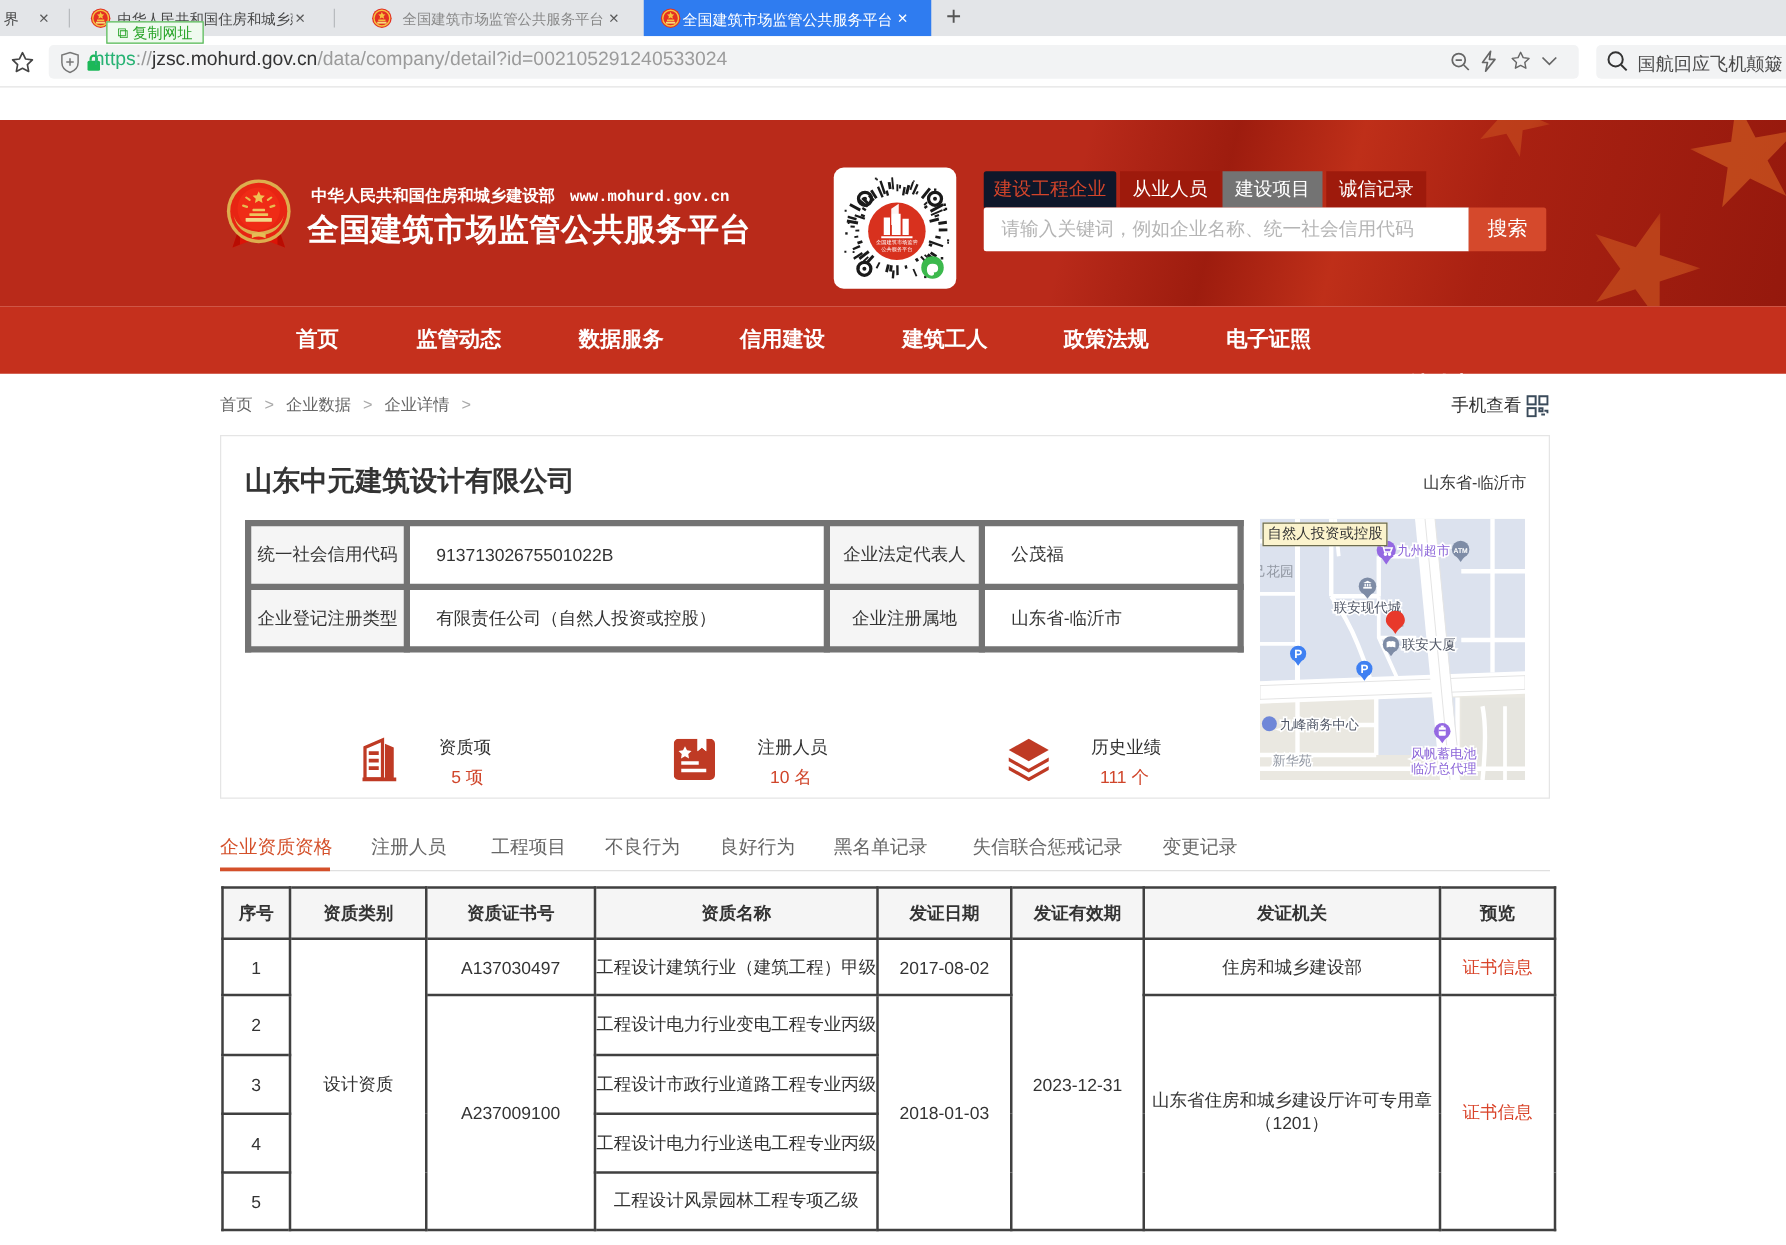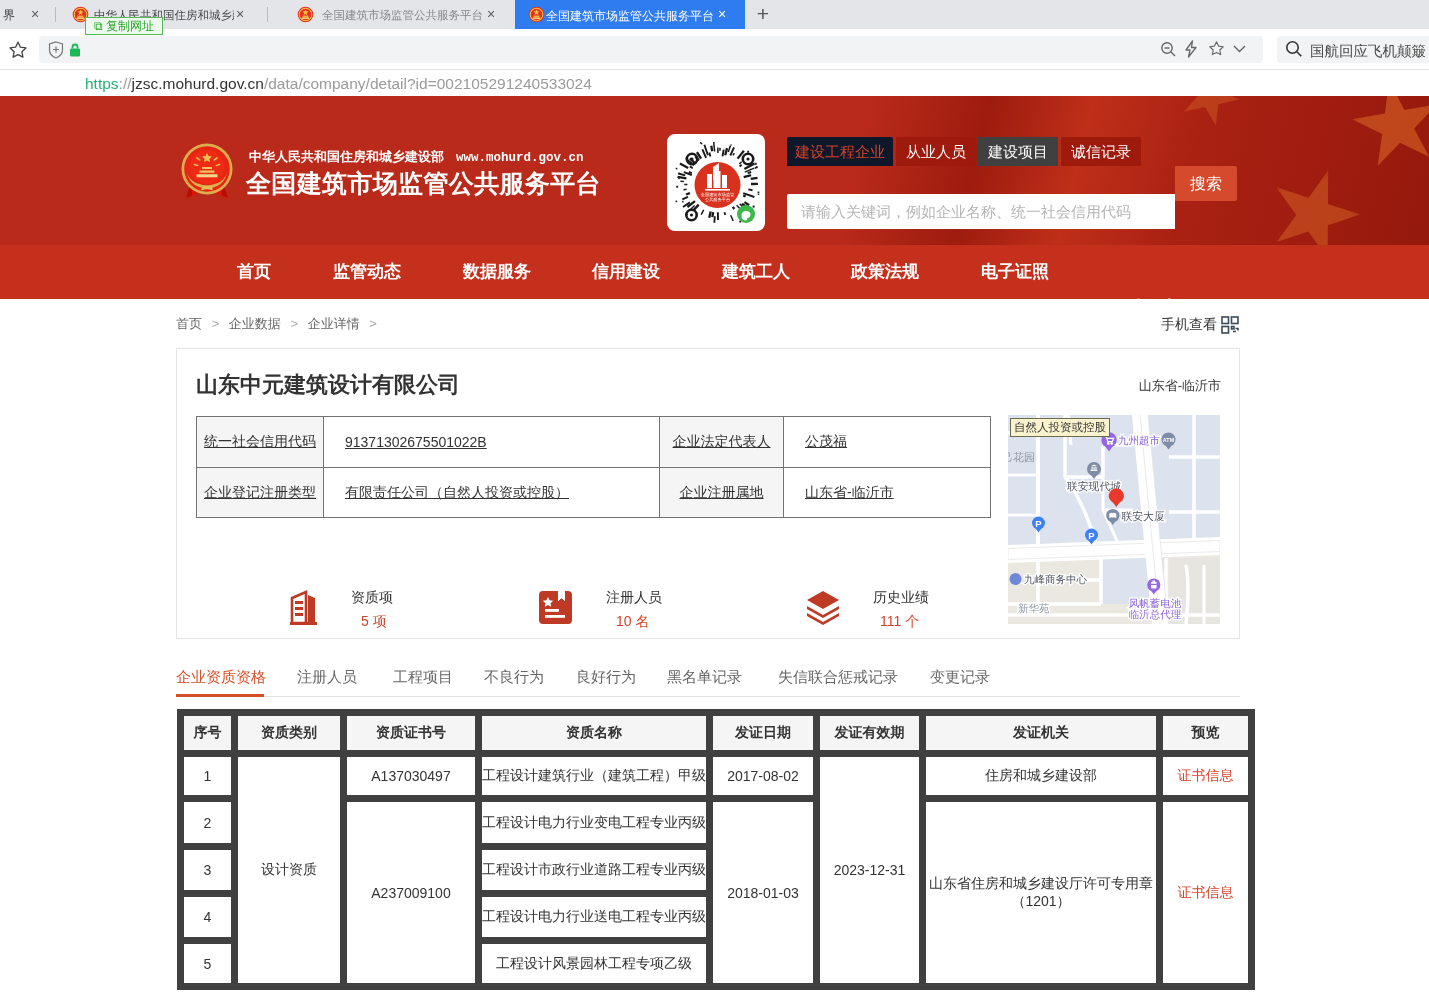--- a/index.html
+++ b/index.html
@@ -27,48 +27,48 @@
     linear-gradient(104deg, rgba(150,25,8,0) 30%, rgba(135,17,5,.55) 44%, rgba(196,52,24,.5) 56%, rgba(150,22,8,.45) 70%, rgba(125,13,4,.6) 100%);}
   .fstar { position:absolute; background:#cf5a22; clip-path:polygon(50% 0%,61% 35%,98% 35%,68% 57%,79% 91%,50% 70%,21% 91%,32% 57%,2% 35%,39% 35%); filter:blur(6px); opacity:.6; }
   #pagenav  { position:absolute; left:0; top:245px; width:1429px; height:54px; background:#c5301d; overflow:hidden;}
   .navitem { position:absolute; top:0; height:54px; line-height:54px; color:#fff; font-size:17px; font-weight:700; text-align:center; transform:translateX(-50%); }
   #htitle1 { position:absolute; left:249px; top:52px; color:#fff; font-size:13px; font-weight:700; }
   #htitle1 span { margin-left:12px; font-size:12.5px; font-family:Liberation Mono, monospace; }
   #htitle2 { position:absolute; left:246px; top:71px; color:#fff; font-size:25px; font-weight:700; letter-spacing:0.35px;}
   #qrcard { position:absolute; left:667px; top:38px; width:98px; height:97px; background:#fff; border-radius:8px; }
   
   .stab { position:absolute; top:41px; height:29px; line-height:29px; text-align:center; font-size:15px; color:#fff; background:#9e180c; }
-  #sinput { position:absolute; left:787px; top:70px; width:388px; height:35px; background:#fff; border-radius:2px 0 0 2px; color:#b5b5b5; font-size:15px; line-height:35px; padding-left:14px;margin-top:28px;}
+  #sinput { position:absolute; left:787px; top:70px; width:388px; height:35px; background:#fff; border-radius:2px 0 0 2px; color:#b5b5b5; font-size:15px; line-height:35px; padding-left:14px;}
   #sbtn { position:absolute; left:1175px; top:70px; width:62px; height:35px; background:#d5492c; color:#fff; font-size:16px; text-align:center; line-height:35px; border-radius:0 2px 2px 0;}
 
   
   #crumbs { position:absolute; left:176px; top:315px; font-size:13px; color:#666; }
   #crumbs .sep { color:#aaa; margin:0 6px; }
   #mobileview { position:absolute; left:1161px; top:316px; font-size:14px; color:#333; }
   #cbox { position:absolute; left:176px; top:348px; width:1064px; height:291px; border:1px solid #e5e5e5; background:#fff; }
   #cname { position:absolute; left:19px; top:21px; font-size:22px; font-weight:700; color:#333; }
   #cregion { position:absolute; right:18px; top:28px; font-size:13px; color:#333; }
   table.info { position:absolute; left:19px; top:67px; border-collapse:collapse; table-layout:fixed; }
-  table.info td { border:1px solid #737373; font-size:14px; color:#333;text-decoration:underline; }
+  table.info td { border:5px solid #737373; font-size:14px; color:#333; }
   table.info td.lbl { background:#f5f5f5; text-align:center; }
   table.info td.val { padding-left:21px; }
   .stat { position:absolute; top:240px;margin-left:27px; }
   .stat .t1 { font-size:14px; color:#333; }
   .stat .t2 { font-size:14px; color:#d0452a; margin-top:6px; }
   #map { position:absolute; left:831px; top:66px; width:212px; height:209px; }
 
   
   #tabsrow { position:absolute; left:176px; top:662px; width:1064px; height:35px; border-bottom:1px solid #e0e0e0; }
   .ptab { position:absolute; top:6px; font-size:15px; color:#666; }
   #ptab-active { color:#d4502a; }
   #ptab-underline { position:absolute; left:0; top:32px; width:88px; height:3px; background:#d4502a; }
 
   
   table.big { position:absolute; left:177px; top:709px; border-collapse:collapse; table-layout:fixed; }
-  table.big th, table.big td { border:7px solid #404040; font-size:14px; color:#333; text-align:center; font-weight:400; }
+  table.big th, table.big td { border:2px solid #404040; font-size:14px; color:#333; text-align:center; font-weight:400; }
   table.big th { background:#f5f5f5; font-weight:700; height:41px;}
   table.big td.red { color:#d9442a; }
   table.big td.nw { white-space:nowrap; }
 </style>
 </head>
 <body>
 
   <div id="tabbar">
     <div class="tab" style="left:3px; top:7px;">界</div>
     <div class="tab tclose" style="left:31px; top:6px;">×</div>
@@ -111,21 +111,21 @@
     </svg>
     <div id="urlfield"></div>
     <svg class="abs" style="left:48px; top:12px;" width="16" height="18" viewBox="0 0 16 18">
       <path d="M8 1l6.5 2v6c0 4-3 6.7-6.5 8C4.5 15.7 1.5 13 1.5 9V3z" fill="none" stroke="#777" stroke-width="1.2"></path>
       <path d="M8 5.5v6M5 8.5h6" stroke="#777" stroke-width="1.2"></path>
     </svg>
     <svg class="abs" style="left:69px; top:14px;" width="12" height="14" viewBox="0 0 12 14">
       <rect x="1" y="5.5" width="10" height="8" rx="1.2" fill="#1cb858"></rect>
       <path d="M3.5 5.5V4a2.5 2.5 0 015 0v1.5" fill="none" stroke="#1cb858" stroke-width="1.8"></path>
     </svg>
-    <div class="abs urltxt" style="left:85px; top:10px;margin-top:36px;"><span style="color:#27b273;">https</span><span style="color:#999;">://</span><span style="color:#333;">jzsc.mohurd.gov.cn</span><span style="color:#9b9b9b;">/data/company/detail?id=002105291240533024</span></div>
+    <div class="abs urltxt" style="left:75px; top:10px;"><span style="color:#27b273;">https</span><span style="color:#999;">://</span><span style="color:#333;">jzsc.mohurd.gov.cn</span><span style="color:#9b9b9b;">/data/company/detail?id=002105291240533024</span></div>
 
     <svg class="abs" style="left:1160px; top:12px;" width="17" height="17" viewBox="0 0 17 17">
       <circle cx="7" cy="7" r="5.2" fill="none" stroke="#666" stroke-width="1.4"></circle>
       <path d="M11 11l4 4" stroke="#666" stroke-width="1.4"></path>
       <path d="M4.5 7h5" stroke="#666" stroke-width="1.4"></path>
     </svg>
     <svg class="abs" style="left:1184px; top:11px;" width="14" height="18" viewBox="0 0 14 18">
       <path d="M8.5 1L2 10h4l-1.5 7L12 7.5H7.5z" fill="none" stroke="#666" stroke-width="1.3" stroke-linejoin="round"></path>
     </svg>
     <svg class="abs" style="left:1208px; top:11px;" width="17" height="17" viewBox="0 0 24 24">
@@ -264,21 +264,21 @@
           <rect x="55" y="41" width="5" height="13"></rect>
           <rect x="38" y="55" width="25" height="1.6"></rect>
         </g>
 <text x="50.5" y="61.5" text-anchor="middle" font-size="4.2" fill="#fff" font-family="Liberation Sans">全国建筑市场监管</text>
 <text x="50.5" y="67" text-anchor="middle" font-size="4.2" fill="#fff" font-family="Liberation Sans">公共服务平台</text>
 <circle cx="79" cy="80" r="9" fill="#3cb94d"></circle>
 <path d="M74.5 81.5 q0 -4.5 4.5 -4.5 q4.5 0 4.5 3.5 q0 3.5 -3.5 3.5 q1 2 -1.5 2.5 q-4 -0.5 -4 -5z" fill="#fff"></path>
 </svg></div>
     <div class="stab" style="left:787px; width:106px; background:#0f172a; color:#d3442a; border-radius:2px 2px 0 0;">建设工程企业</div>
     <div class="stab" style="left:896px; width:80px; background:#9e1a0c;">从业人员</div>
-    <div class="stab" style="left:978px; width:80px; background:#404040;">建设项目</div>
+    <div class="stab" style="left:978px; width:80px; background:#737373;">建设项目</div>
     <div class="stab" style="left:1061px; width:80px; background:#9e1a0c;">诚信记录</div>
     <div id="sinput">请输入关键词，例如企业名称、统一社会信用代码</div>
     <div id="sbtn">搜索</div>
   </div>
   <div id="pagenav">
     <div class="navitem" style="left:254px;">首页</div>
     <div class="navitem" style="left:367px;">监管动态</div>
     <div class="navitem" style="left:497px;">数据服务</div>
     <div class="navitem" style="left:626px;">信用建设</div>
     <div class="navitem" style="left:756px;">建筑工人</div>

